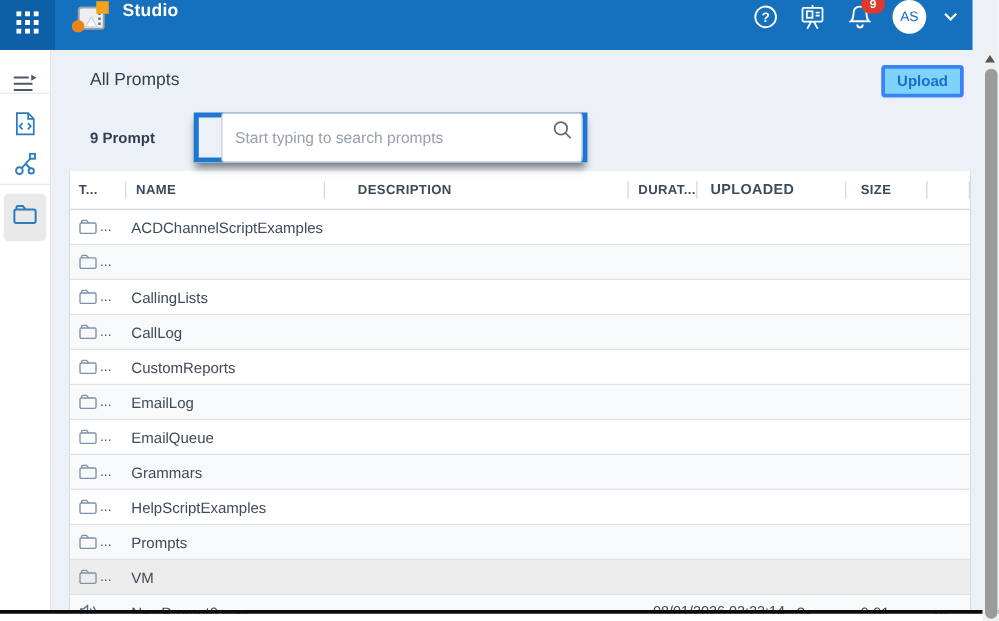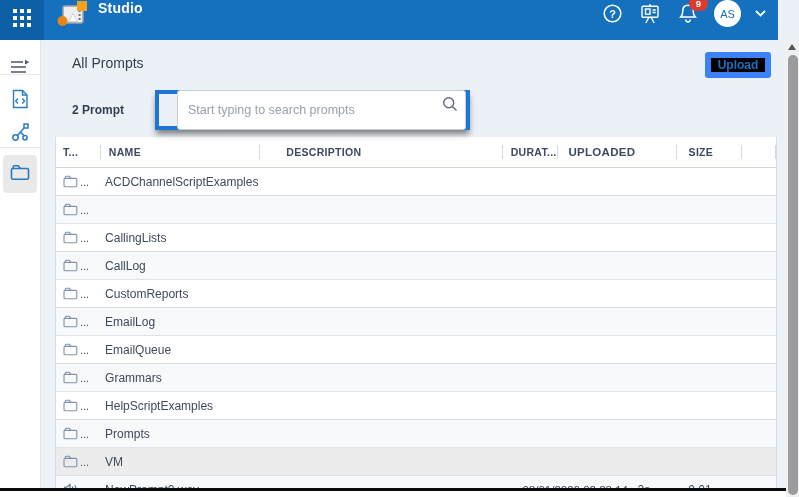--- a/index.html
+++ b/index.html
@@ -26,22 +26,22 @@
   
   .sidebar{position:absolute;left:0;top:40px;width:40px;height:449px;background:#fff;
     border-right:1px solid #e3e6ea;z-index:5;}
   .side-item{position:absolute;left:3px;width:34px;height:34px;border-radius:4px;
     display:flex;align-items:center;justify-content:center;cursor:pointer;}
   .side-item.sel{background:#e9e9ea;}
   .side-div{position:absolute;left:0;width:40px;height:1px;background:#e7eaed;}
 
   
   .page-title{position:absolute;left:72px;top:55px;font-size:14px;color:#333e4e;z-index:6;}
-  .upload-btn{position:absolute;left:705px;top:52px;width:66px;height:26px;background:#000000;
-    border:6px solid #3b82f6;border-radius:3px;color:#1b6ec6;font-weight:bold;font-size:12px;
+  .upload-btn{position:absolute;left:705px;top:52px;width:66px;height:26px;background:#7dd3fc;
+    border:3px solid #3b82f6;border-radius:3px;color:#1b6ec6;font-weight:bold;font-size:12px;
     display:flex;align-items:center;justify-content:center;cursor:pointer;z-index:6;
     font-family:"Liberation Sans",sans-serif;}
   .count-label{position:absolute;left:72px;top:103px;font-size:12px;font-weight:bold;color:#333f50;z-index:6;}
 
   
   .callout{position:absolute;left:155px;top:90px;width:315px;height:40px;box-sizing:border-box;
     border:4px solid var(--highlight_border,#1d76d2);z-index:8;
     box-shadow:0 5px 6px -1px rgba(30,30,30,.55);display:flex;align-items:center;}
   .search-box{position:relative;margin-left:18px;flex:1;height:40px;}
   .search-box input{width:100%;height:100%;box-sizing:border-box;border:1px solid #c6cdd5;
@@ -190,21 +190,21 @@
         <svg width="20" height="17" viewBox="0 0 20 17" fill="none" stroke="#2a7cbd" stroke-width="1.6">
           <rect x="1.5" y="4.5" width="17" height="10.8" rx="1.5"></rect>
           <path d="M3.2 4.5 V3 q0-1.2 1.2-1.2 h3.8 l2.2 2.7"></path>
         </svg>
       </span>
     </div>
   </aside>
 
   <div class="page-title">All Prompts</div>
   <button class="upload-btn">Upload</button>
-  <div class="count-label">2 Prompt</div>
+  <div class="count-label">9 Prompt</div>
 
   <div class="callout">
     <div class="search-box">
       <input type="text" placeholder="Start typing to search prompts" style="">
       <span class="search-glass">
         <svg width="16" height="16" viewBox="0 0 16 16" fill="none" stroke="#5f6a76" stroke-width="1.4">
           <circle cx="6.7" cy="6.7" r="5"></circle>
           <path d="M10.4 10.4 L14.5 14.5"></path>
         </svg>
       </span>

